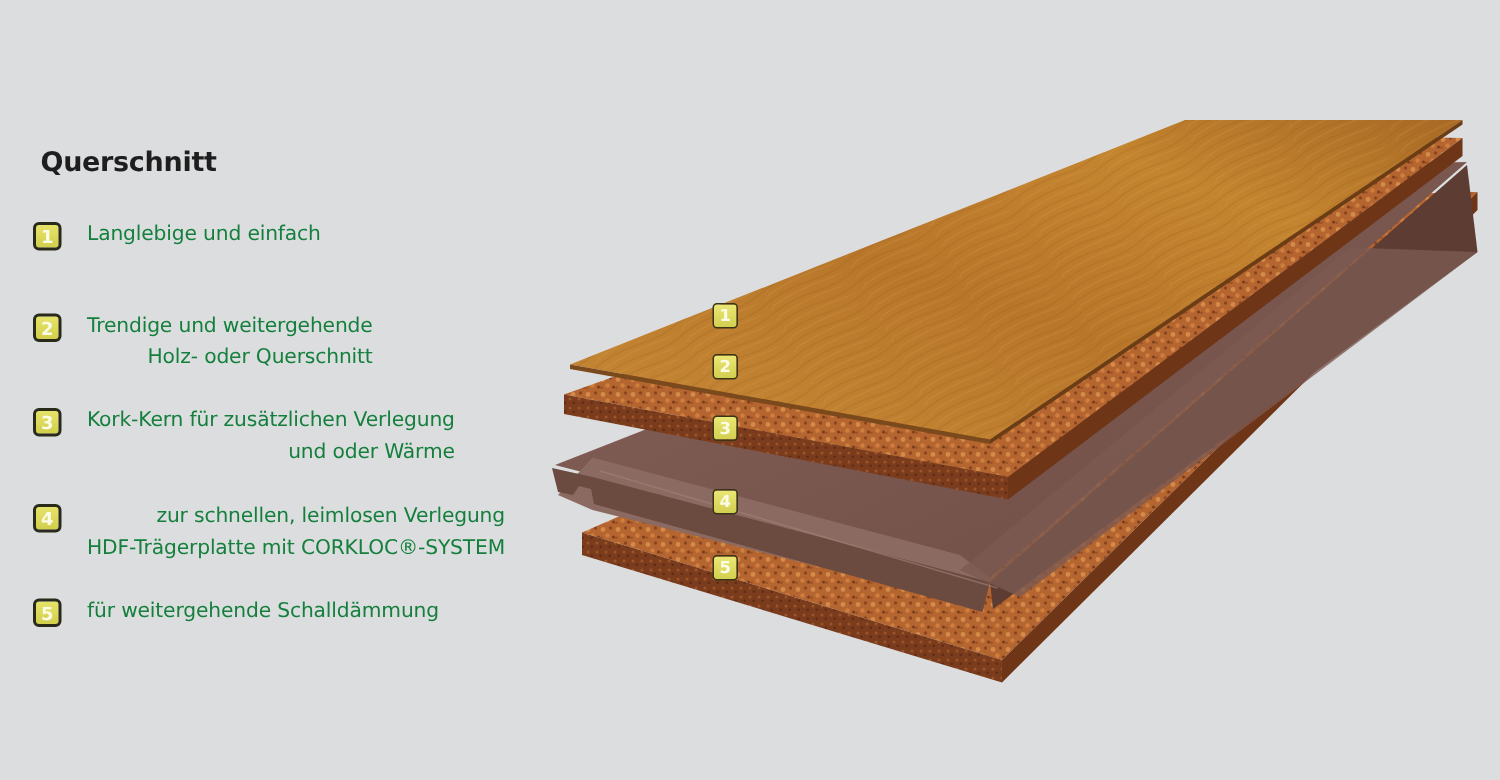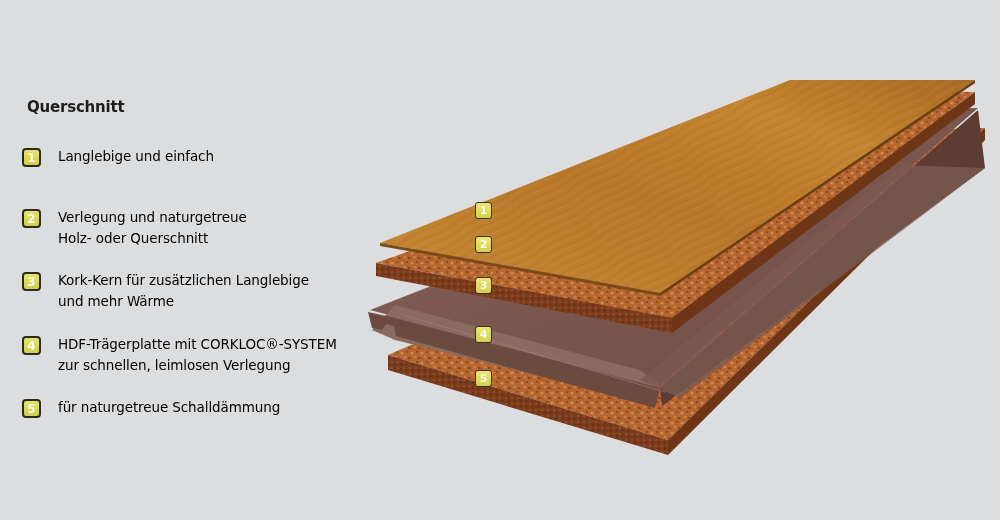--- a/index.html
+++ b/index.html
@@ -14,21 +14,21 @@
     .canvas {
       position: relative;
       width: 1000px;
       height: 520px;
       background: #dcdddf;
     }
     .title {
       position: absolute;
       left: 27px;
       top: 98px;
-      font-size: 15px;
+      font-size: 18px;
       font-weight: bold;
       color: #1e1e1e;
       letter-spacing: -0.2px;
     }
     .legend {
       position: absolute;
       left: 22px;
       top: 146px;
       width: 340px;
     }
@@ -52,22 +52,23 @@
       align-items: center;
       justify-content: center;
       line-height: 1;
       flex: 0 0 auto;
       margin-top: 2px;
     }
     .legend-text {
       margin-left: 17px;
       font-size: 13.5px;
       line-height: 21px;
-      color: #000000;
+      color: #15803d;
       letter-spacing: -0.1px;
+      text-align: right;
     }
     .legend-text span { display: block; white-space: nowrap; }
     .diagram {
       position: absolute;
       left: 0;
       top: 0;
       width: 1000px;
       height: 520px;
     }
     .marker {
@@ -97,42 +98,42 @@
   <div class="legend">
     <div class="legend-item" style="top:0px;">
       <div class="badge">1</div>
       <div class="legend-text">
         <span>Langlebige und einfach</span>
       </div>
     </div>
     <div class="legend-item" style="top:61px;">
       <div class="badge">2</div>
       <div class="legend-text">
-        <span>Verlegung und naturgetreue</span>
+        <span>Trendige und weitergehende</span>
         <span>Holz- oder Querschnitt</span>
       </div>
     </div>
     <div class="legend-item" style="top:124px;">
       <div class="badge">3</div>
       <div class="legend-text">
-        <span>Kork-Kern für zusätzlichen Langlebige</span>
-        <span>und mehr Wärme</span>
+        <span>Kork-Kern für zusätzlichen Verlegung</span>
+        <span>und oder Wärme</span>
       </div>
     </div>
     <div class="legend-item" style="top:188px;">
       <div class="badge">4</div>
       <div class="legend-text">
+        <span>zur schnellen, leimlosen Verlegung</span>
         <span>HDF-Trägerplatte mit CORKLOC®-SYSTEM</span>
-        <span>zur schnellen, leimlosen Verlegung</span>
       </div>
     </div>
     <div class="legend-item" style="top:251px;">
       <div class="badge">5</div>
       <div class="legend-text">
-        <span>für naturgetreue Schalldämmung</span>
+        <span>für weitergehende Schalldämmung</span>
       </div>
     </div>
   </div>
 
   <svg class="diagram" viewBox="0 0 1000 520" xmlns="http://www.w3.org/2000/svg">
     <defs>
       <linearGradient id="woodGrad" x1="0" y1="1" x2="1" y2="0">
         <stop offset="0" stop-color="#c68a35"></stop>
         <stop offset="0.45" stop-color="#b8762a"></stop>
         <stop offset="0.75" stop-color="#c4852f"></stop>

